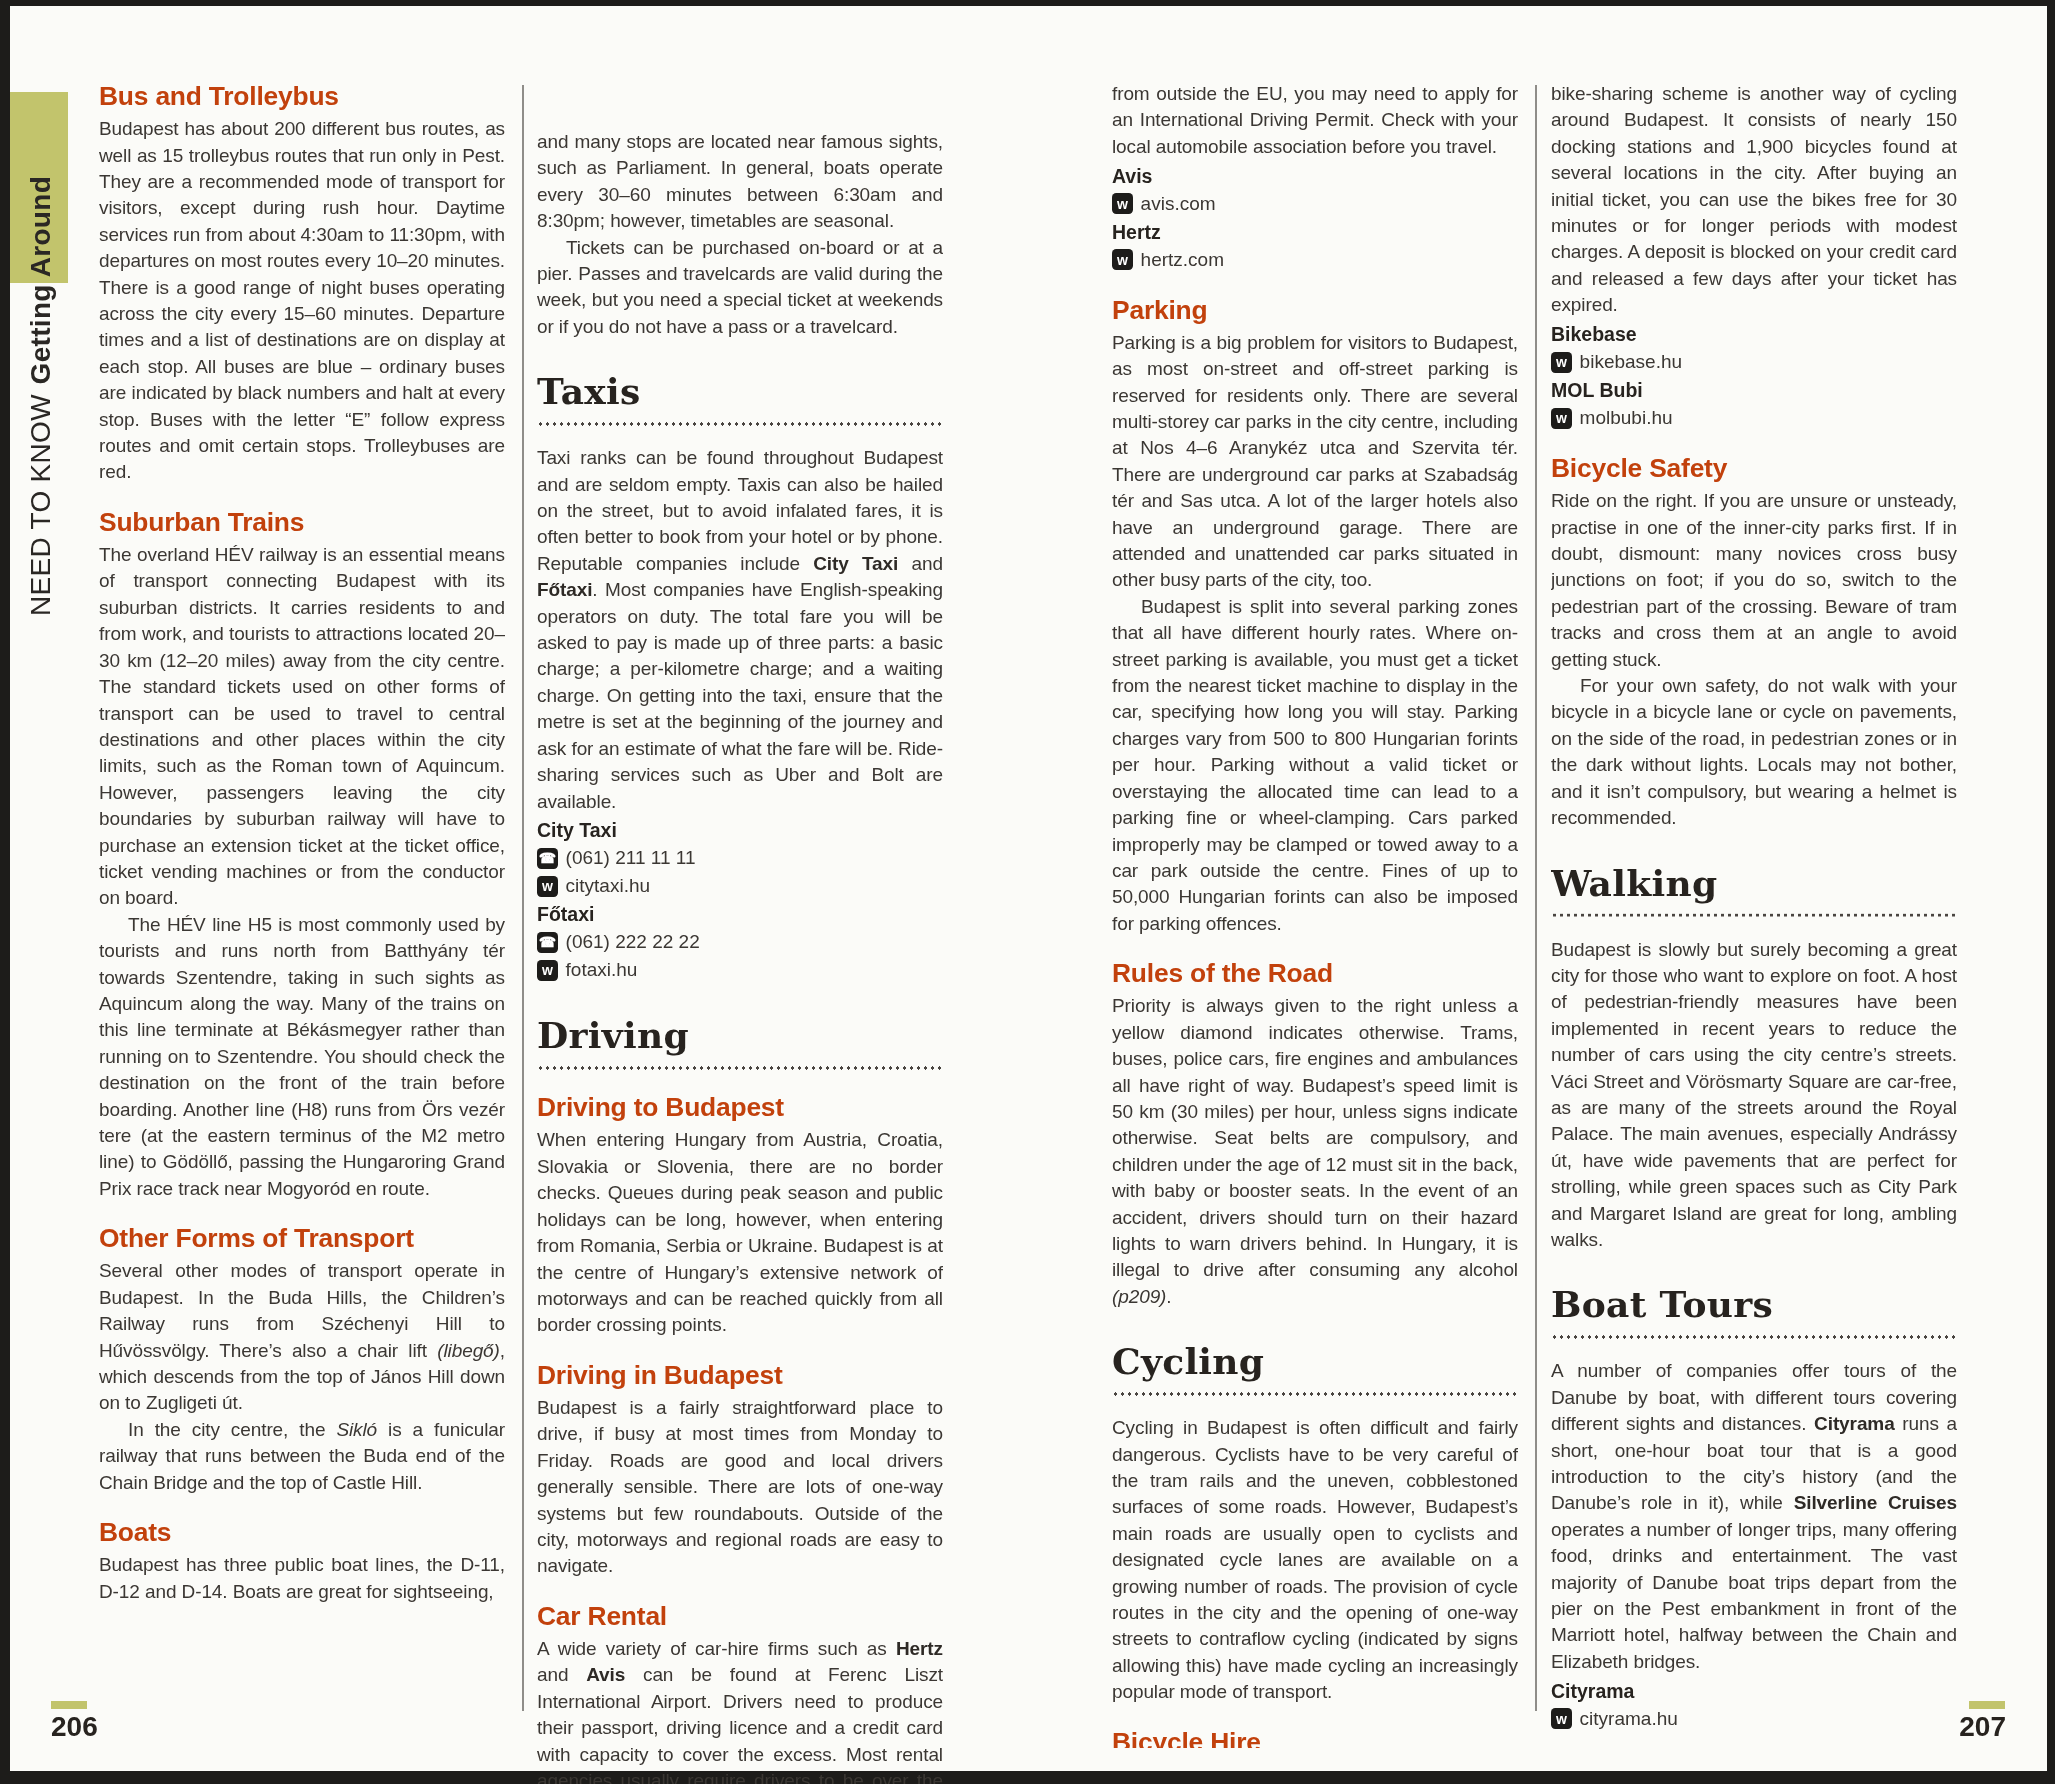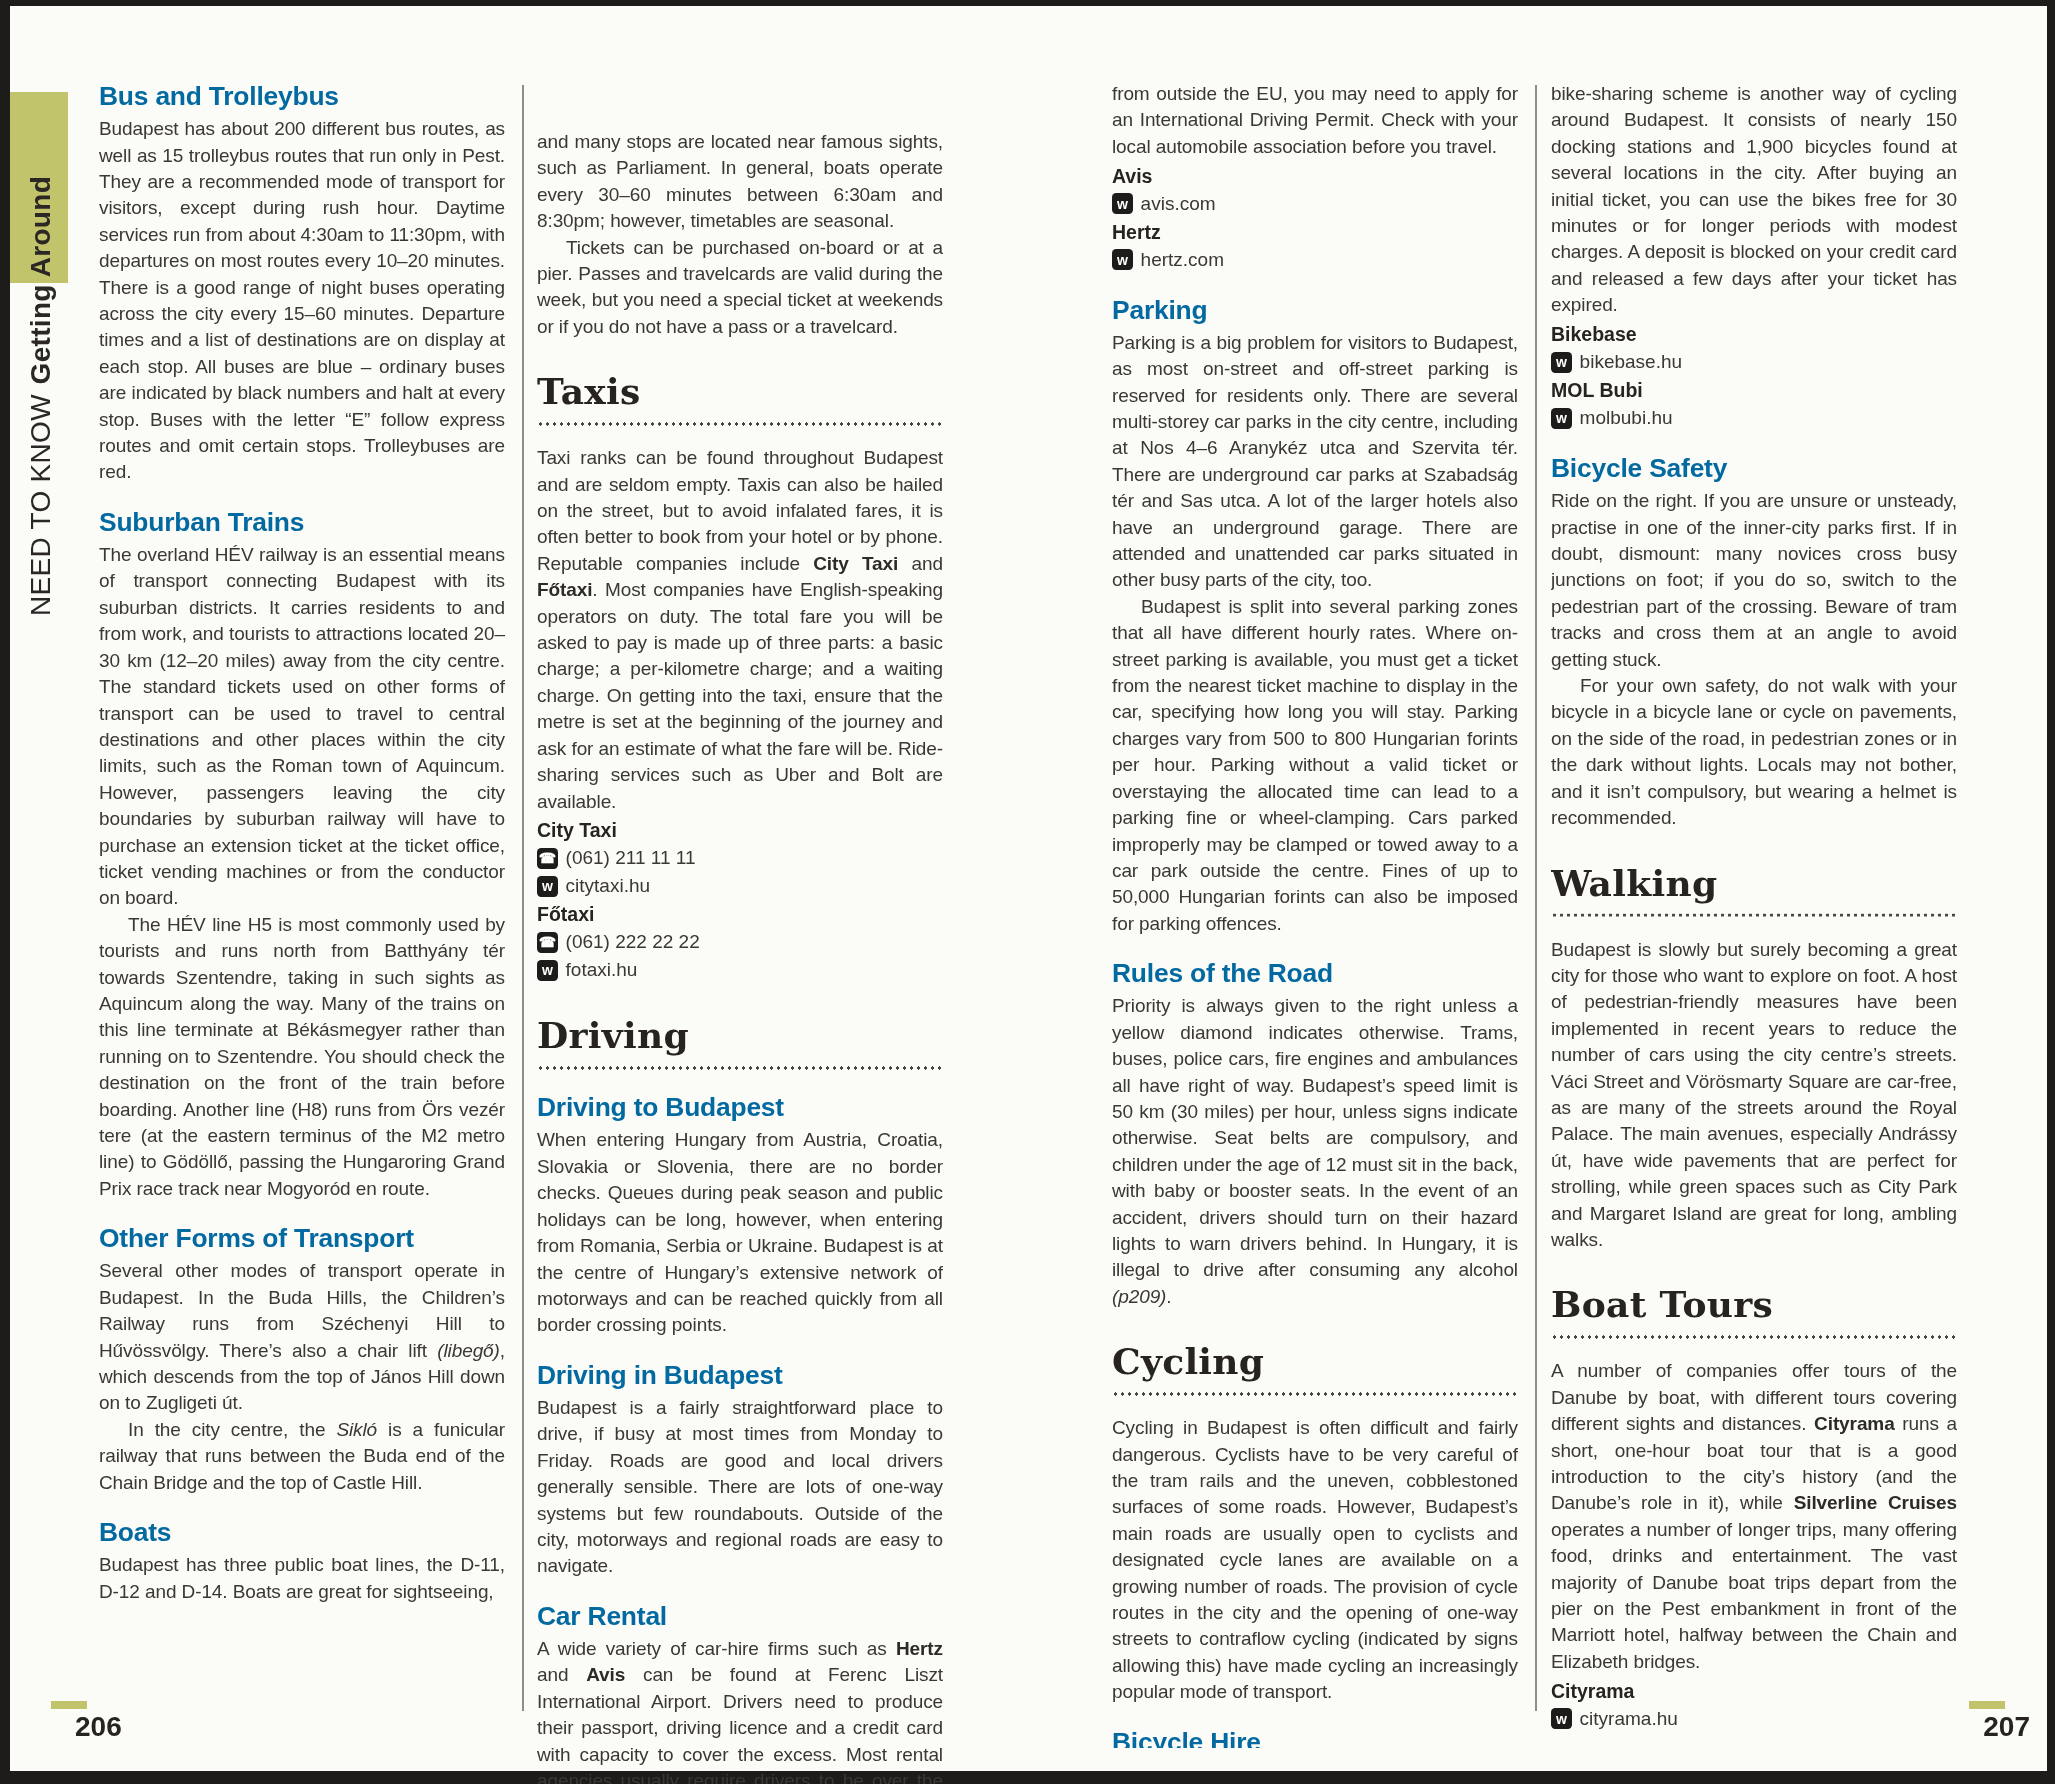--- a/index.html
+++ b/index.html
@@ -25,38 +25,38 @@
 
   .col{position:absolute;top:81px;width:406px;height:1667px;overflow:hidden;}
   #col0{left:99px;} #col1{left:537px;margin-top:48px;} #col2{left:1112px;} #col3{left:1551px;}
   .divider{position:absolute;top:85px;height:1626px;width:2.1px;background:#8f8d89;}
   #div0{left:522px;} #div1{left:1535px;}
 
   .col p{margin:0;font-size:19px;line-height:26.4px;text-align:justify;
     color:#3b3733;letter-spacing:-0.1px;}
   .col p.indent{text-indent:29px;}
   .col h3{margin:21px 0 4.2px;font-size:26.4px;line-height:31px;font-weight:bold;
-    color:#0369a1;letter-spacing:-0.2px;}
+    color:#c2410c;letter-spacing:-0.2px;}
   .col .bigh{margin:32px 0 0;font-family:"DejaVu Serif", serif;font-weight:bold;
     font-size:36px;line-height:39px;color:#27231f;letter-spacing:0.3px;}
   .col .dotrule{height:6.3px;margin:9.7px 0 18px;
     background-image:radial-gradient(circle,#4a4541 1.6px,rgba(0,0,0,0) 1.7px);
     background-size:7px 6.3px;background-repeat:repeat-x;background-position:0 50%;}
   .col > :first-child{margin-top:0;}
 
   .contact{margin:1.4px 0 7px;}
   .cname{font-weight:bold;font-size:19.5px;line-height:28px;color:#27231f;}
   .cline{display:flex;align-items:center;gap:7.6px;font-size:19px;line-height:28px;color:#3b3733;}
   .cicon{display:inline-flex;width:21px;height:21px;border-radius:4.2px;background:#1d1c1a;
     color:#ffffff;align-items:center;justify-content:center;font-size:14px;
     font-weight:bold;flex:0 0 auto;line-height:1;}
   .col b{font-weight:bold;color:#2e2a26;}
   .col i{font-style:italic;}
 
-  .pageno{position:absolute;font-weight:bold;font-size:28px;color:#27231f;margin-left:24px;}
+  .pageno{position:absolute;font-weight:bold;font-size:28px;color:#27231f;}
   #p206{left:51px;top:1711px;}
   #p207{left:1934px;top:1711px;width:72px;text-align:right;}
   .tick{position:absolute;width:36px;height:7.6px;}
   #t206{left:51px;top:1701px;}
   #t207{left:1969px;top:1701px;}
 </style>
 </head>
 <body>
 
 <div class="canvas">

